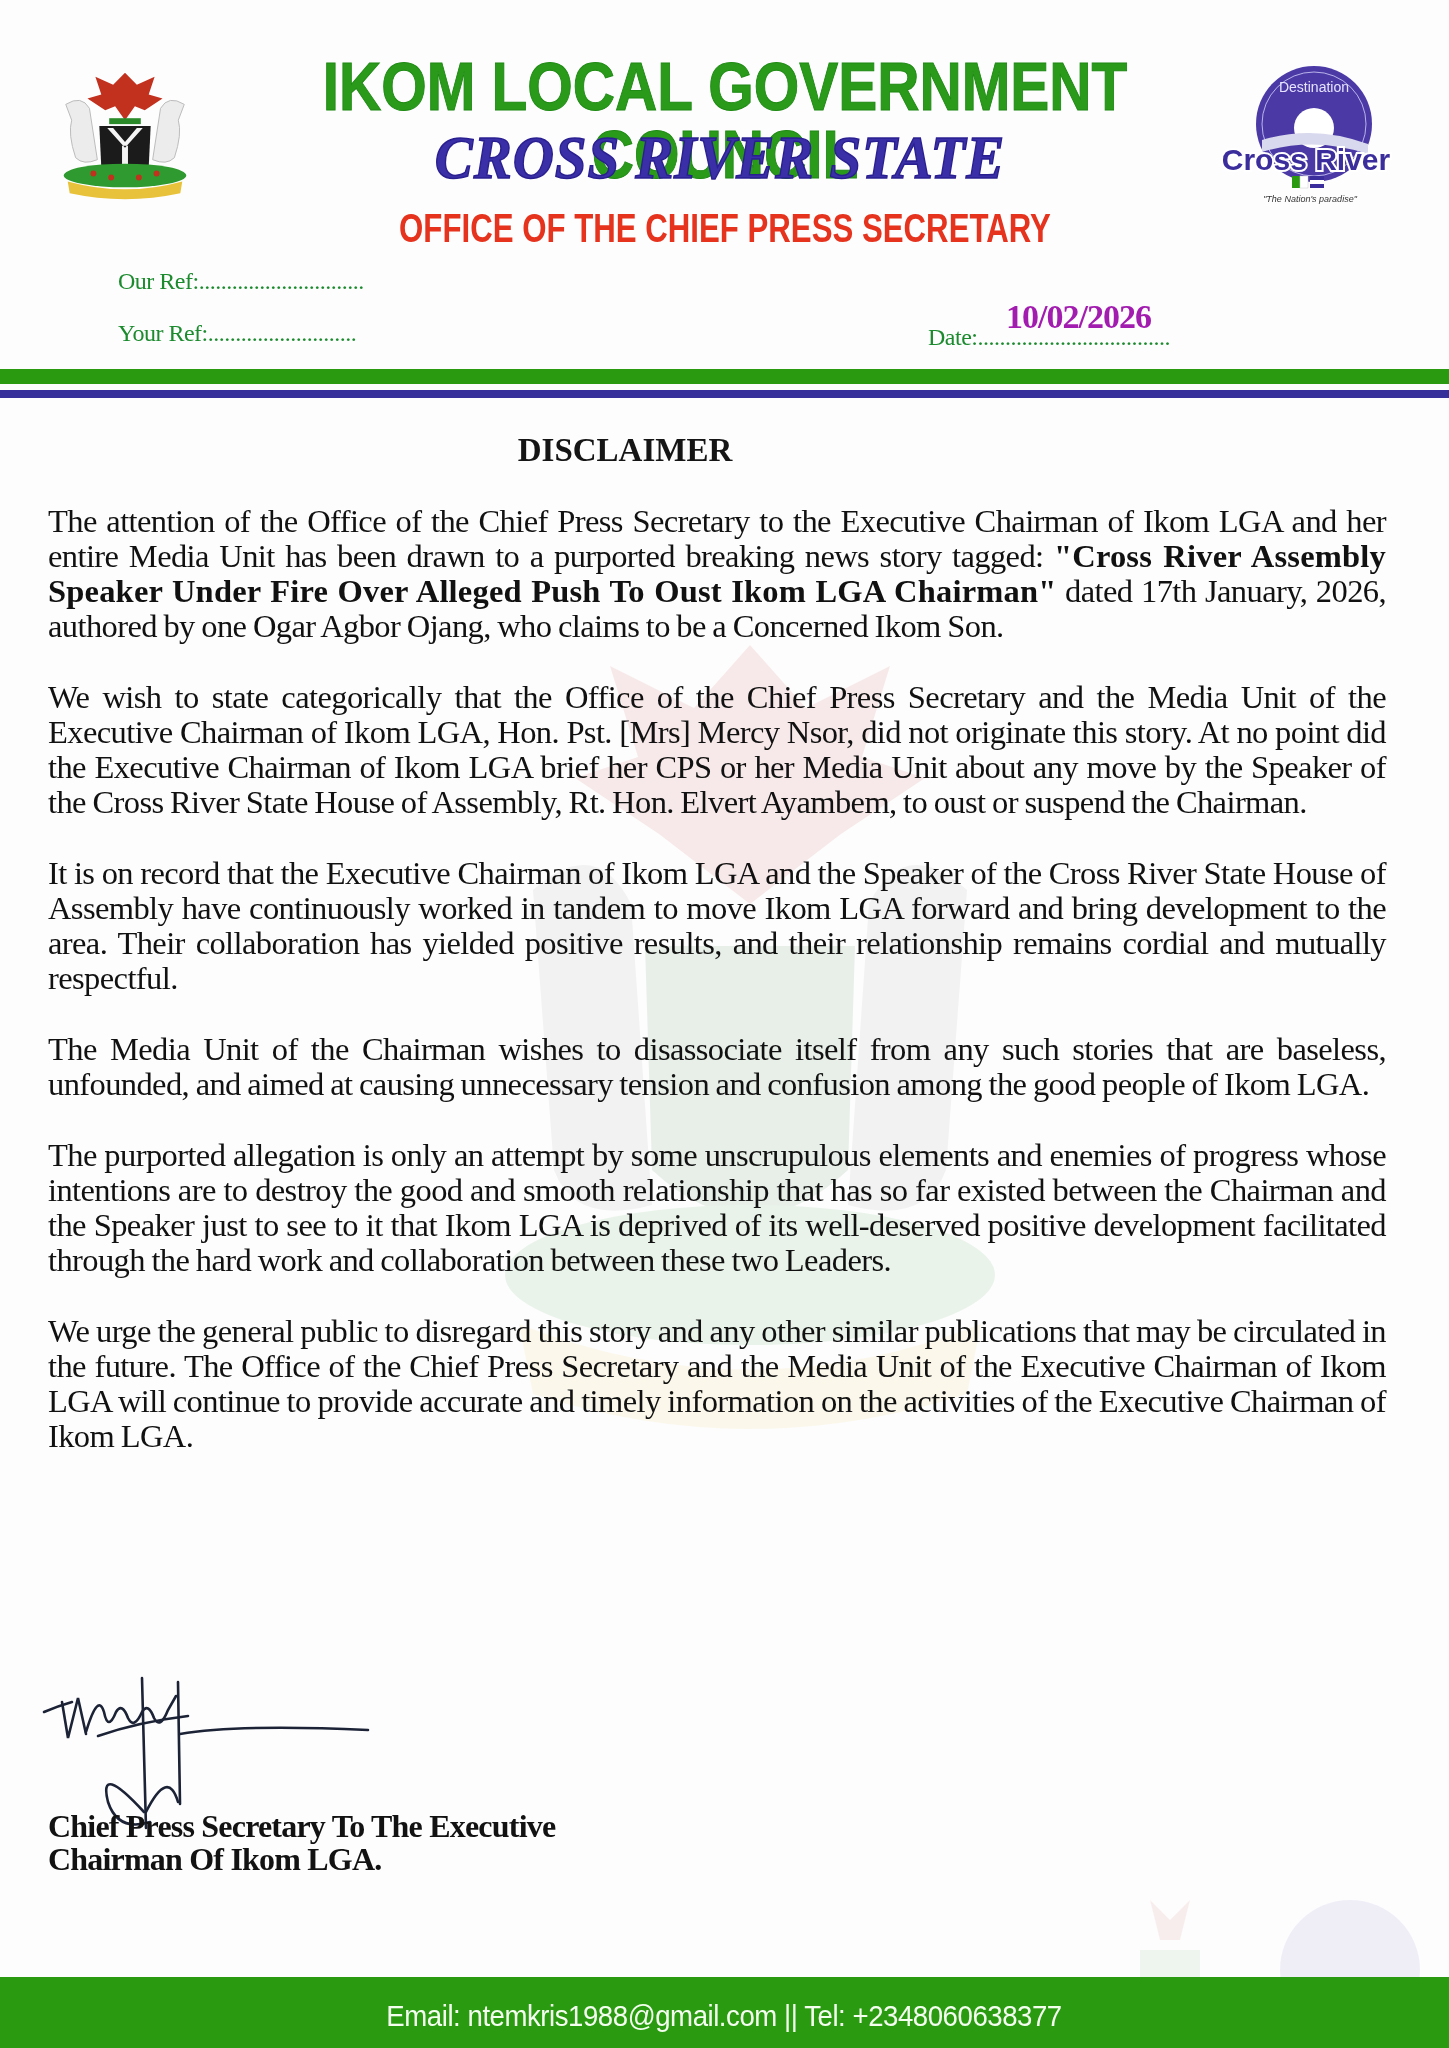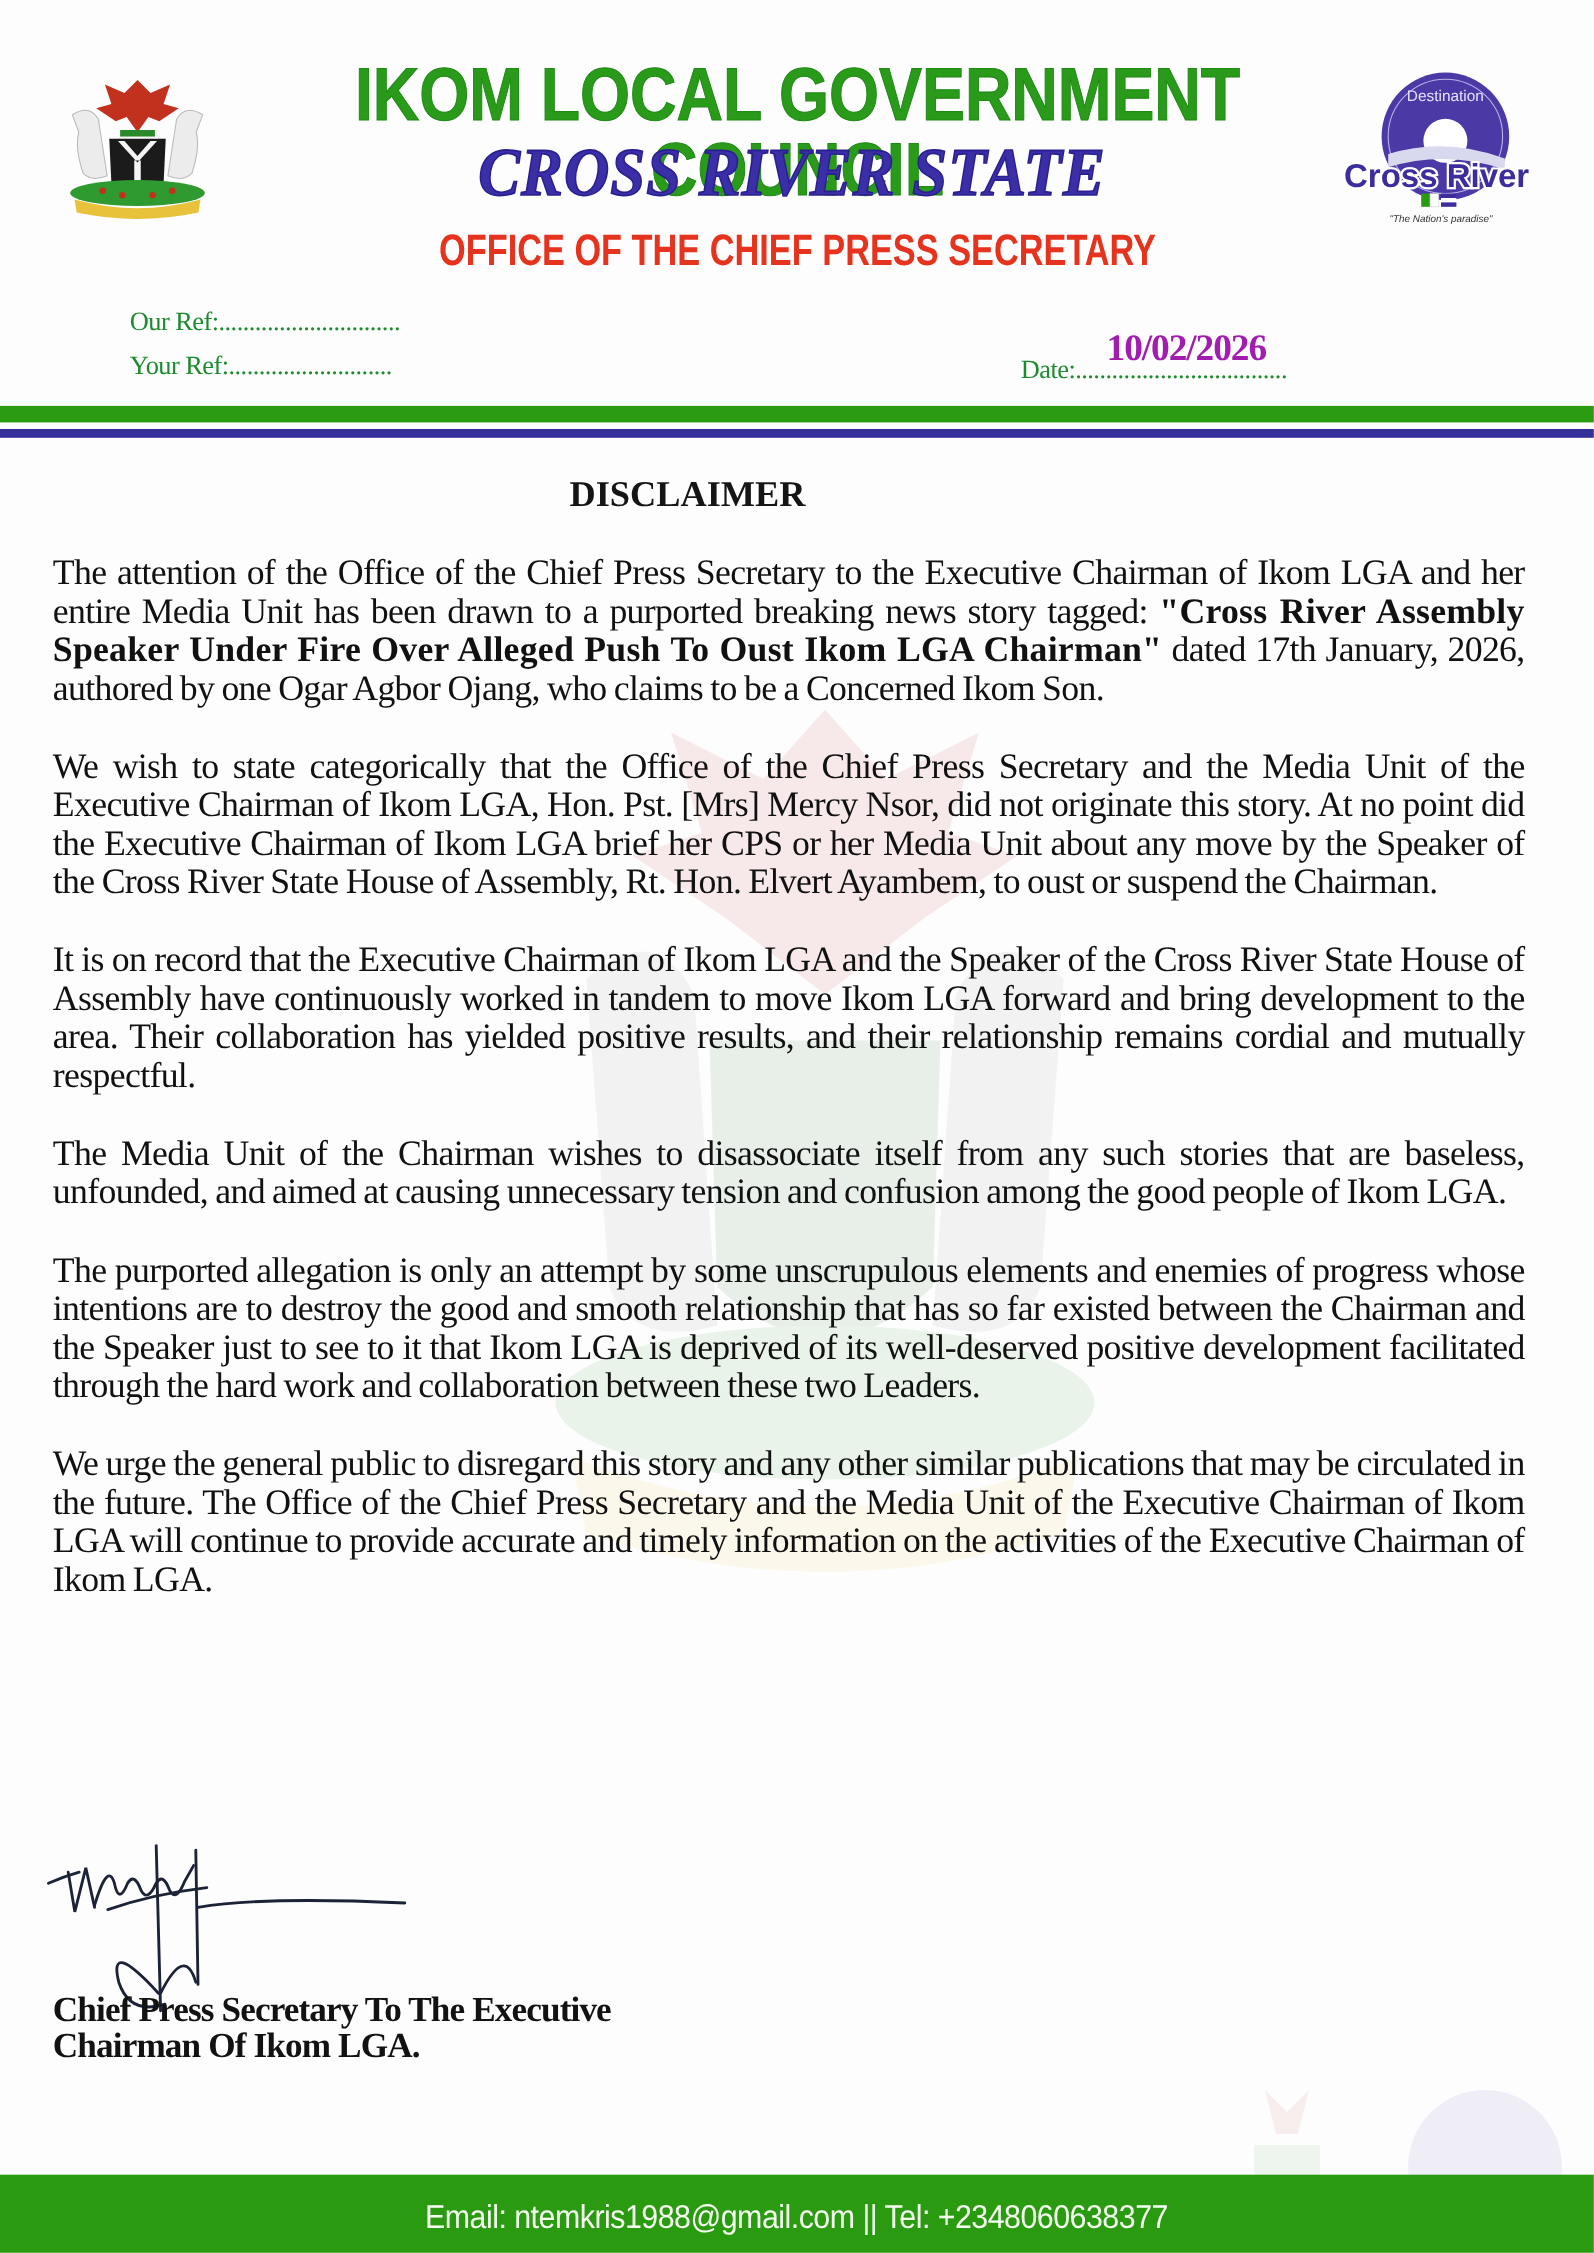--- a/index.html
+++ b/index.html
@@ -35,21 +35,21 @@
     left: 300px; width: 850px; top: 208px; text-align: center;
     font-family: "Liberation Sans", "DejaVu Sans", sans-serif;
     font-weight: bold; font-size: 40px; line-height: 1;
     color: #e5331e;
     transform: scaleX(0.78);
   }
   .ref-line {
     font-family: "Liberation Serif", serif; font-size: 24px; color: #1c8b2e;
     letter-spacing: -0.5px;
   }
-  #our-ref { left: 118px; top: 280px; }
+  #our-ref { left: 118px; top: 268px; }
   #your-ref { left: 118px; top: 320px; }
   #date-line { left: 928px; top: 324px; }
   #date-value {
     left: 1006px; top: 298px;
     font-family: "Liberation Serif", serif; font-weight: bold; font-size: 34px;
     color: #a21caf; letter-spacing: -1px;
   }
 
   .band-green { left: 0; top: 369px; width: 1449px; height: 15px; background: #2a9a10; }
   .band-blue  { left: 0; top: 390px; width: 1449px; height: 8px; background: #36309a; }

